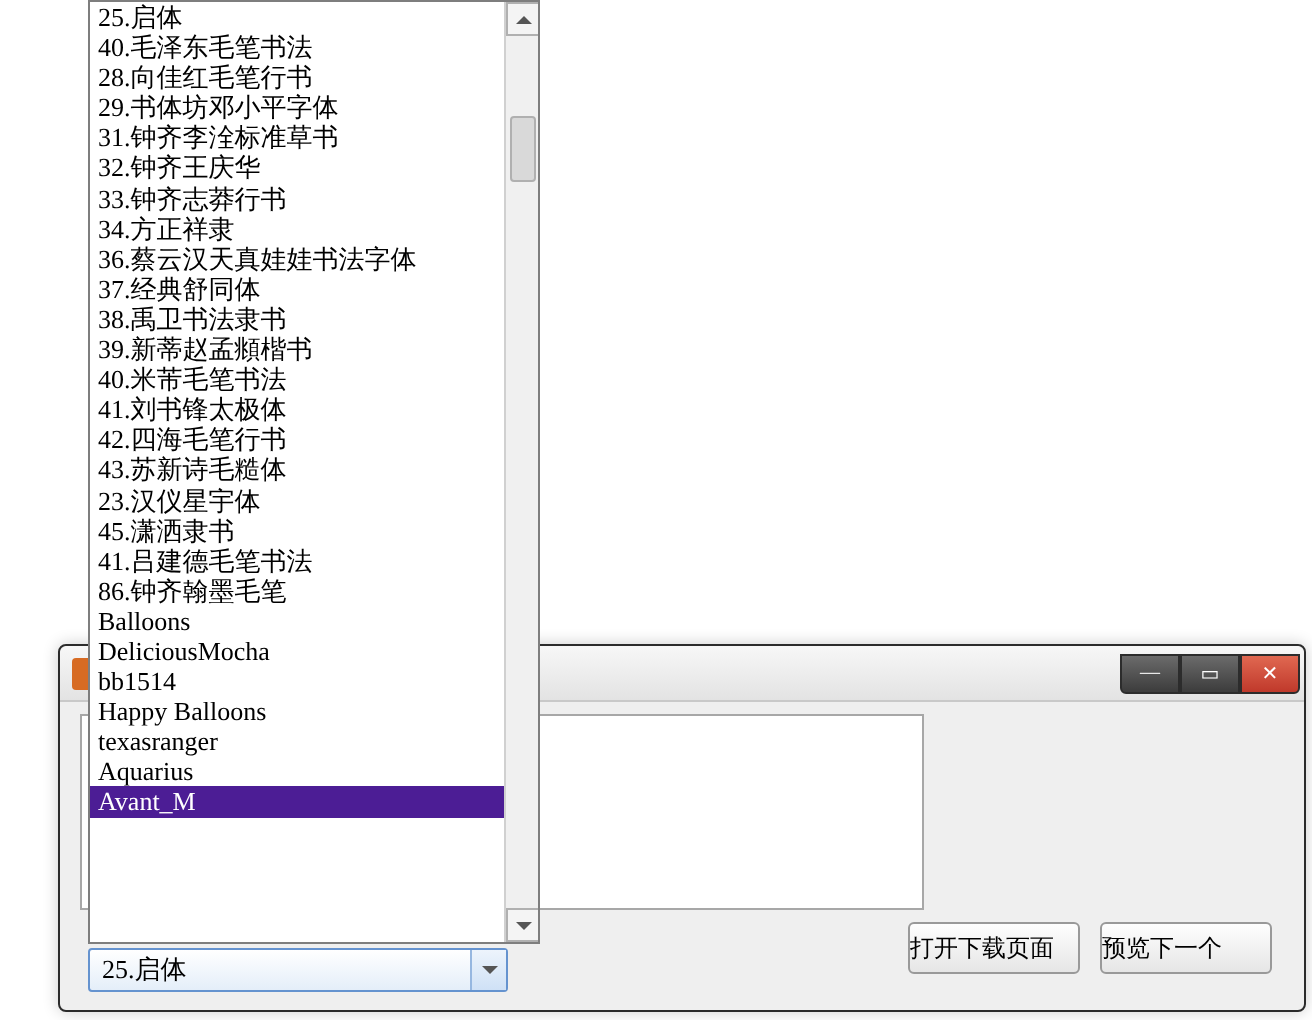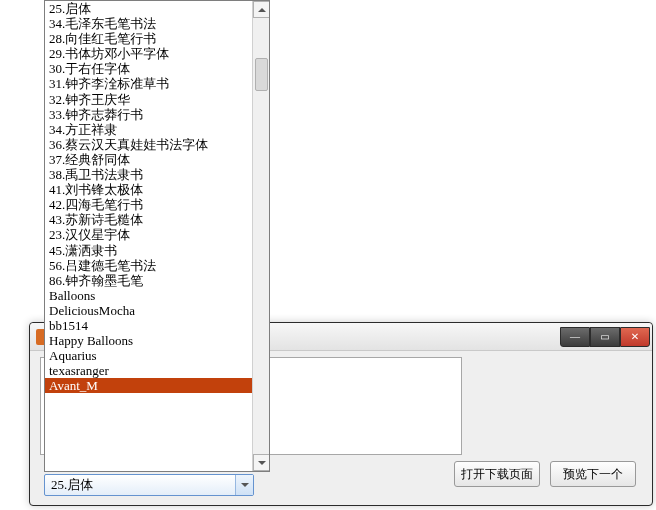--- a/index.html
+++ b/index.html
@@ -31,21 +31,21 @@
     padding: 0;
   }
   .dropdown-list li {
     padding: 0 4px;
     height: 15.1px;
     line-height: 15.1px;
     white-space: nowrap;
     cursor: default;
   }
   .dropdown-list li.sel {
-    background: #c2410c;
+    background: #4c1d95;
     color: #ffffff;
   }
   
   .sb {
     position: absolute;
     right: 0;
     top: 0;
     bottom: 0;
     width: 17px;
     background: #f0f0f0;
@@ -186,21 +186,21 @@
     bottom: 18px;
     height: 26px;
     width: 86px;
     background: linear-gradient(#fefefe,#e6e6e6);
     border: 1px solid #999;
     border-radius: 3px;
     font-family: Liberation Sans, sans-serif;
     font-size: 12px;
     display: flex;
     align-items: center;
-    justify-content: center;
+    justify-content: flex-start;
     cursor: default;
   }
   .btn1 { right: 112px; }
   .btn2 { right: 16px; }
 
   
 </style>
 </head>
 <body>
 
@@ -229,44 +229,45 @@
     <span>打开下载页面</span>
   </div>
   <div class="button btn2">
     <span>预览下一个</span>
   </div>
 </div>
 
 <div class="dropdown-list">
   <ul id="optlist">
       <li>25.启体</li>
-      <li>34.毛泽东毛笔书法</li>
+      <li>40.毛泽东毛笔书法</li>
       <li>28.向佳红毛笔行书</li>
       <li>29.书体坊邓小平字体</li>
-      <li>30.于右任字体</li>
       <li>31.钟齐李洤标准草书</li>
       <li>32.钟齐王庆华</li>
       <li>33.钟齐志莽行书</li>
       <li>34.方正祥隶</li>
       <li>36.蔡云汉天真娃娃书法字体</li>
       <li>37.经典舒同体</li>
       <li>38.禹卫书法隶书</li>
+      <li>39.新蒂赵孟頫楷书</li>
+      <li>40.米芾毛笔书法</li>
       <li>41.刘书锋太极体</li>
       <li>42.四海毛笔行书</li>
       <li>43.苏新诗毛糙体</li>
       <li>23.汉仪星宇体</li>
       <li>45.潇洒隶书</li>
-      <li>56.吕建德毛笔书法</li>
+      <li>41.吕建德毛笔书法</li>
       <li>86.钟齐翰墨毛笔</li>
       <li>Balloons</li>
       <li>DeliciousMocha</li>
       <li>bb1514</li>
       <li>Happy Balloons</li>
+      <li>texasranger</li>
       <li>Aquarius</li>
-      <li>texasranger</li>
       <li class="sel">Avant_M</li>
     </ul>
   <div class="sb">
     <div class="sb-btn up">
         <div class="tri up"></div>
       </div>
     <div class="sb-thumb"></div>
     <div class="sb-btn down">
         <div class="tri dn"></div>
       </div>

